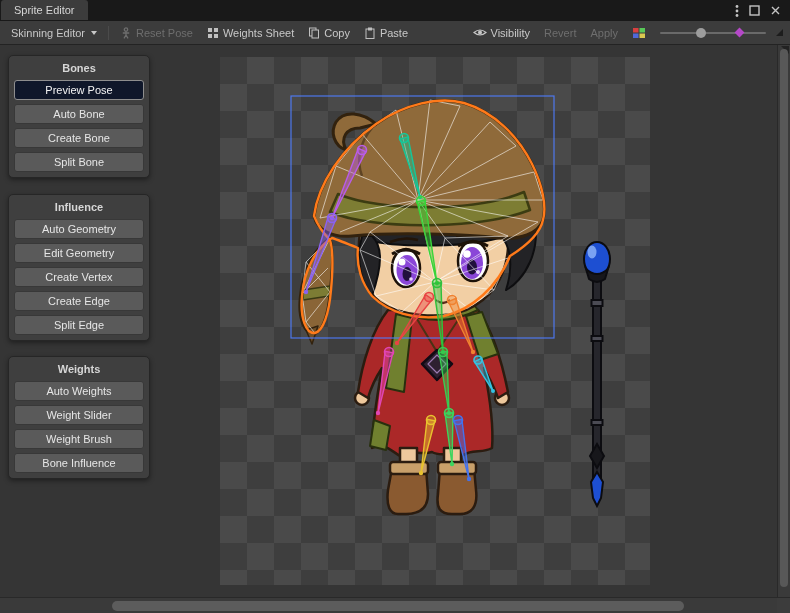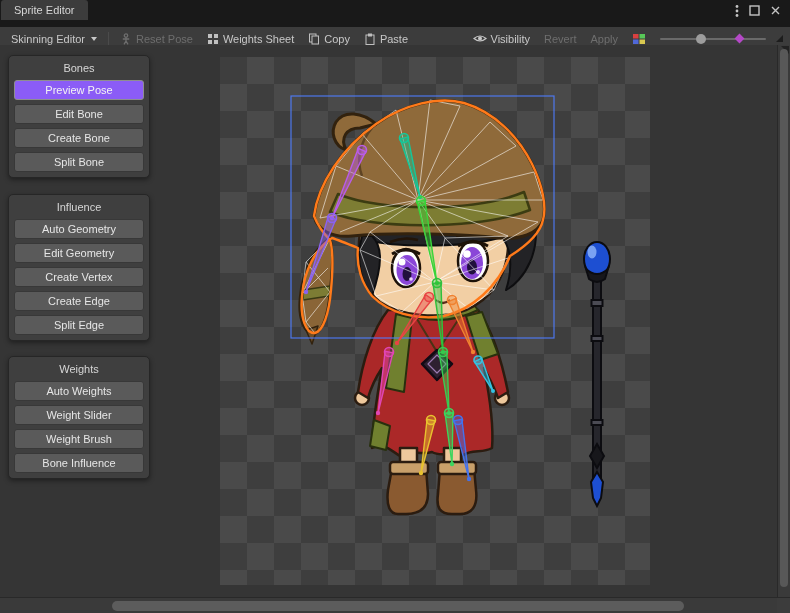--- a/index.html
+++ b/index.html
@@ -7,21 +7,21 @@
     font-family:"Liberation Sans",sans-serif;font-size:11px;color:#c8c8c8}
   .window{position:relative;width:790px;height:613px;background:#191919}
 
   
   .titlebar{position:absolute;top:0;left:0;right:0;height:21px;background:#191919;display:flex;align-items:flex-start}
   .tab{height:20px;background:#3c3c3c;border-radius:3px 3px 0 0;padding:0 13px;display:flex;align-items:center;color:#d6d6d6;margin-left:1px}
   .title-icons{margin-left:auto;display:flex;align-items:center;gap:10px;padding-right:9px;height:21px}
   .title-icons svg{display:block}
 
   
-  .toolbar{position:absolute;top:27px;left:0;right:0;height:24px;background:#3c3c3c;border-bottom:1px solid #232323;display:flex;align-items:center;padding:0 5px;gap:2px}
+  .toolbar{position:absolute;top:21px;left:0;right:0;height:24px;background:#3c3c3c;border-bottom:1px solid #232323;display:flex;align-items:center;padding:0 5px;gap:2px}
   .tbtn{display:flex;align-items:center;gap:4px;padding:2px 6px;border-radius:2px;color:#c8c8c8;white-space:nowrap}
   .tbtn.disabled{color:#6e6e6e}
   .tbtn .ic{display:flex}
   .caret{width:0;height:0;border-left:3.5px solid transparent;border-right:3.5px solid transparent;border-top:4px solid #c8c8c8;margin-left:2px}
   .sep{width:1px;height:14px;background:#4b4b4b;margin:0 3px}
   .spacer{flex:1}
   .slider{width:106px;height:16px;position:relative;margin:0 6px}
   .slider .track{position:absolute;top:7px;left:0;right:0;height:2px;background:#6a6a6a;border-radius:1px}
   .slider .knob{position:absolute;top:3px;left:36px;width:10px;height:10px;border-radius:50%;background:#9d9d9d}
   .slider .mark{position:absolute;top:4.5px;left:76px;width:7px;height:7px;background:#b548c8;transform:rotate(45deg)}
@@ -35,24 +35,24 @@
       linear-gradient(45deg,var(--checker-light,#4a4a4a) 25%,transparent 25%,transparent 75%,var(--checker-light,#4a4a4a) 75%),
       linear-gradient(45deg,var(--checker-light,#4a4a4a) 25%,transparent 25%,transparent 75%,var(--checker-light,#4a4a4a) 75%);
     background-position:0 0,27px 27px;background-size:54px 54px}
   .sprite-svg{position:absolute;left:220px;top:12px}
   .selection-rect{stroke:var(--selection,#4f7dff);fill:none;stroke-width:1.2;opacity:.9}
   .mesh{stroke:#ffffff;stroke-width:.8;fill:none;opacity:.72}
   .outline-path{stroke:var(--accent-outline,#ff7a1a);stroke-width:2.4;fill:none;stroke-linejoin:round}
 
   
   .panel{position:absolute;left:8px;width:142px;background:#3f3f3f;border:1px solid #262626;border-radius:5px;padding:3px 5px 5px;box-shadow:0 2px 5px rgba(0,0,0,.4)}
-  .panel h3{padding:3px 0 6px;text-align:center;font-size:11px;font-weight:normal;color:#d6d6d6}
+  .panel h3{padding:3px 0 6px;text-align:center;font-size:11px;font-weight:bold;color:#d6d6d6}
   .pbtn{display:block;width:100%;height:20px;margin-bottom:4px;background:#5a5a5a;border:1px solid #383838;border-radius:3px;color:#e6e6e6;font:11px "Liberation Sans",sans-serif}
   .pbtn:last-child{margin-bottom:0}
-  .pbtn.active{background:#8b5cf6;border-color:#8e8e8e;color:#f4f4f4}
+  .pbtn.active{background:#0f172a;border-color:#8e8e8e;color:#f4f4f4}
 
   
   .vscroll{position:absolute;top:45px;right:0;width:13px;height:552px;background:#3a3a3a;border-left:1px solid #292929}
   .vthumb{position:absolute;left:2px;right:2px;top:4px;height:538px;background:#585858;border-radius:5px}
   .vgrip{position:absolute;top:1px;right:1px;width:0;height:0;border-right:8px solid #222;border-bottom:8px solid transparent}
   .hscroll{position:absolute;bottom:0;left:0;height:16px;width:777px;background:#3a3a3a;border-top:1px solid #292929}
   .hthumb{position:absolute;top:3px;height:10px;left:112px;width:572px;background:#5c5c5c;border-radius:5px}
   .corner{position:absolute;right:0;bottom:0;width:13px;height:16px;background:#3c3c3c;border-top:1px solid #292929}
 </style>
 </head>
@@ -329,21 +329,21 @@
             <polygon points="474.4,361.7 493,391 481.6,358.3" fill="#34c2e2" fill-opacity=".45" stroke="#34c2e2" stroke-width="1.4"></polygon>
             <circle cx="478" cy="360" r="4" fill="#34c2e2" fill-opacity=".3" stroke="#34c2e2" stroke-width="1.6"></circle>
             <circle cx="493" cy="391" r="2" fill="#34c2e2"></circle>
           </g>
       </g>
     </svg>
 
     <div class="panel" style="top:10px">
       <h3>Bones</h3>
       <button class="pbtn active">Preview Pose</button>
-      <button class="pbtn">Edit Bone</button>
+      <button class="pbtn">Auto Bone</button>
       <button class="pbtn">Create Bone</button>
       <button class="pbtn">Split Bone</button>
     </div>
 
     <div class="panel" style="top:149px">
       <h3>Influence</h3>
       <button class="pbtn">Auto Geometry</button>
       <button class="pbtn">Edit Geometry</button>
       <button class="pbtn">Create Vertex</button>
       <button class="pbtn">Create Edge</button>

